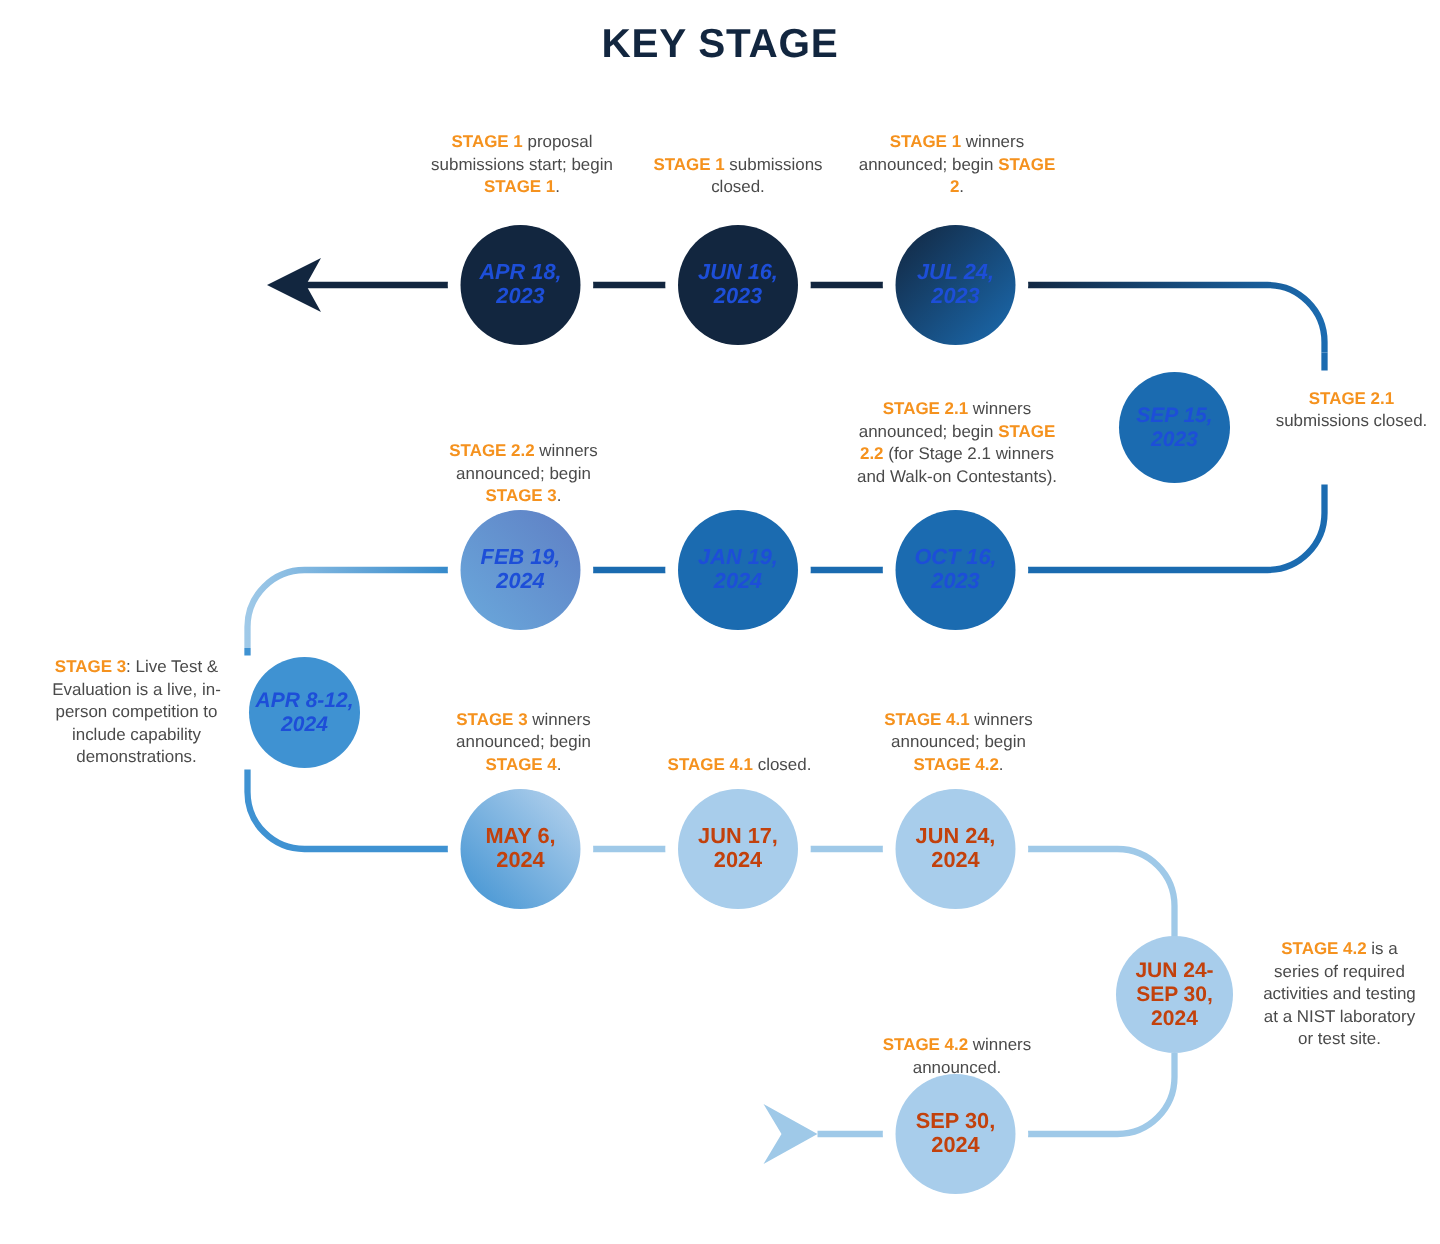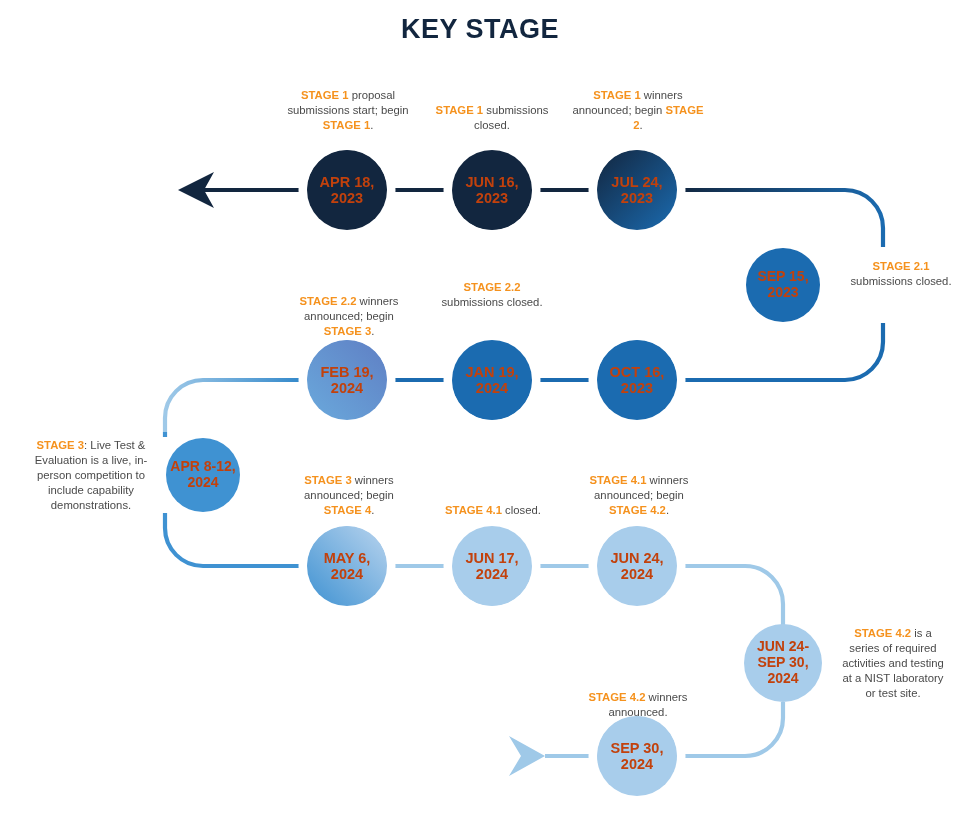--- a/index.html
+++ b/index.html
@@ -15,21 +15,21 @@
     position:absolute;left:0;top:14px;width:960px;text-align:center;
     font-size:27px;font-weight:bold;letter-spacing:.5px;color:#12263f;
   }
 
   .node{
     position:absolute;border-radius:50%;
     display:flex;align-items:center;justify-content:center;text-align:center;
     font-weight:bold;line-height:1.12;z-index:3;
   }
   .node span{display:block;padding:0 3px;}
-  .node.w{color:#c2410c;}
+  .node.w{color:#1d4ed8;font-style:italic;}
   .node.d{color:#c2410c;}
 
   .note{
     position:absolute;text-align:center;color:#4a4a4a;
     font-size:11.3px;line-height:1.33;z-index:4;
   }
   .note b{color:#f5921e;font-weight:bold;}
 </style>
 </head>
 <body>
@@ -225,22 +225,22 @@
   </div>
 
   <div class="note" style="left:277px;top:88px;width:142px;"><b>STAGE 1</b> proposal submissions start; begin <b>STAGE 1</b>.</div>
 
   <div class="note" style="left:432px;top:103px;width:120px;"><b>STAGE 1</b> submissions closed.</div>
 
   <div class="note" style="left:572px;top:88px;width:132px;"><b>STAGE 1</b> winners announced; begin <b>STAGE 2</b>.</div>
 
   <div class="note" style="left:828px;top:259px;width:106px;margin-left:20px;"><b>STAGE 2.1</b> submissions closed.</div>
 
-
-  <div class="note" style="left:436px;top:280px;width:112px;"><b>STAGE 2.2</b> submissions closed.</div>
+  <div class="note" style="left:567px;top:266px;width:142px;"><b>STAGE 2.1</b> winners announced; begin <b>STAGE 2.2</b> (for Stage 2.1 winners and Walk-on Contestants).</div>
+
 
   <div class="note" style="left:285px;top:294px;width:128px;"><b>STAGE 2.2</b> winners announced; begin <b>STAGE 3</b>.</div>
 
   <div class="note" style="left:27px;top:438px;width:128px;"><b>STAGE 3</b>: Live Test &amp; Evaluation is a live, in-person competition to include capability demonstrations.</div>
 
   <div class="note" style="left:286px;top:473px;width:126px;"><b>STAGE 3</b> winners announced; begin <b>STAGE 4</b>.</div>
 
   <div class="note" style="left:443px;top:503px;width:100px;"><b>STAGE 4.1</b> closed.</div>
 
   <div class="note" style="left:577px;top:473px;width:124px;"><b>STAGE 4.1</b> winners announced; begin <b>STAGE 4.2</b>.</div>

